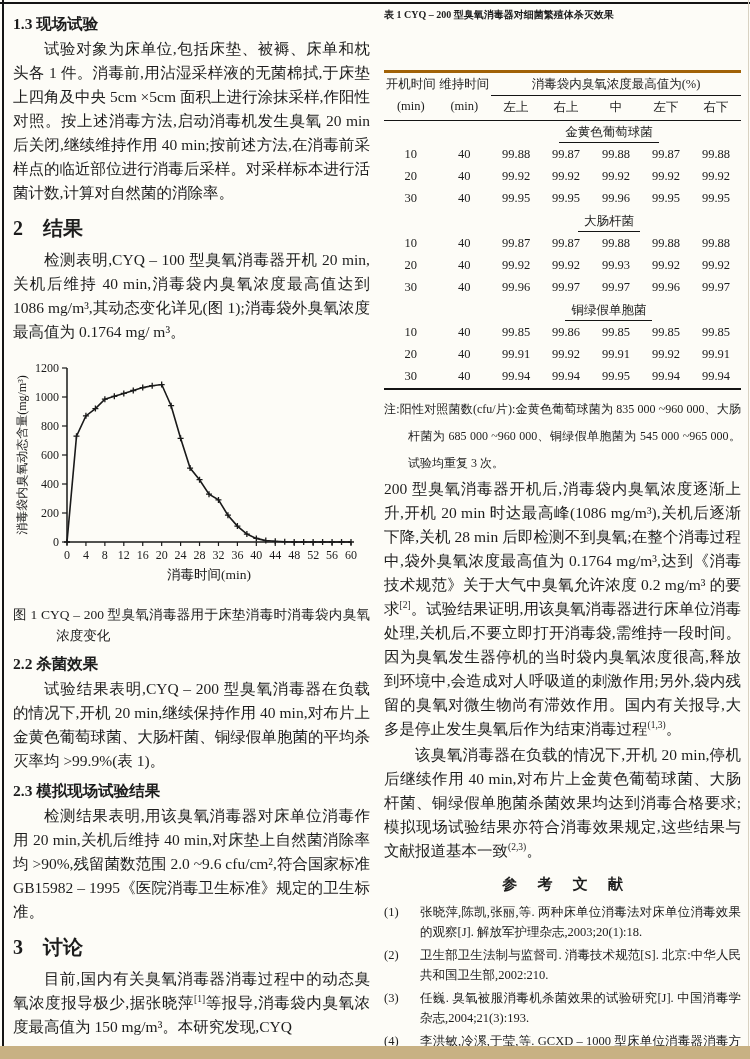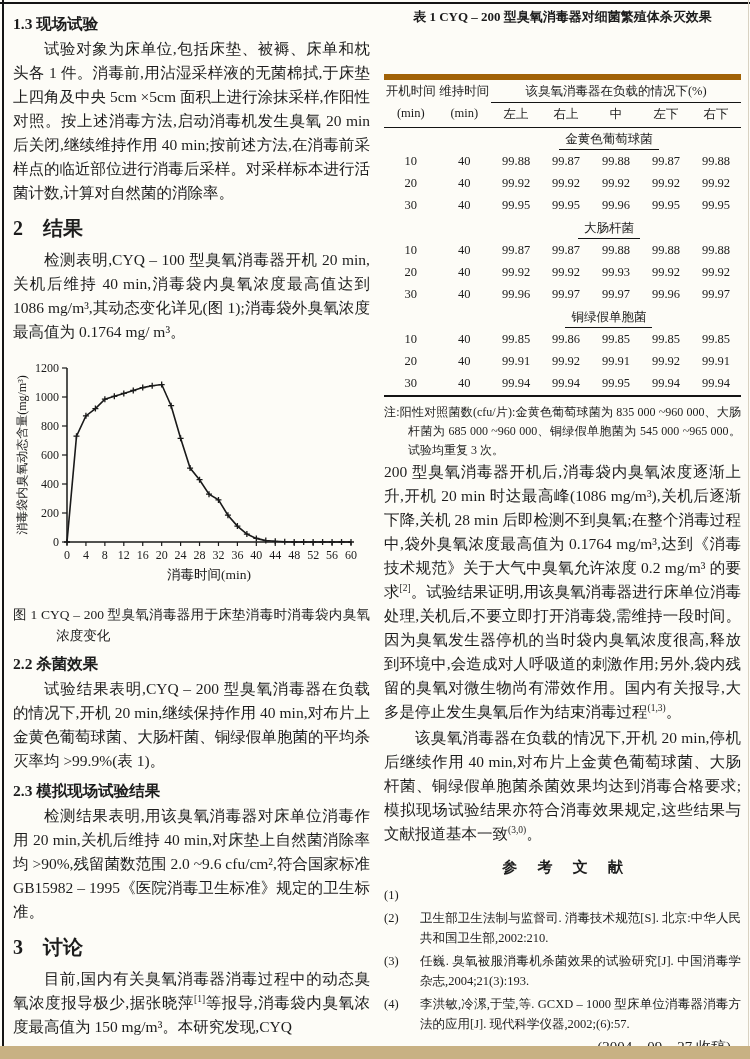--- a/index.html
+++ b/index.html
@@ -21,29 +21,29 @@
   p.body { margin:0; font-size:15.5px; line-height:24px; text-align:justify; }
   .ind { text-indent:2em; }
   h2.sec { font-size:20px; font-weight:bold; margin:10px 0 6px; }
   h3.sub { font-size:15.5px; font-weight:bold; margin:8px 0 2px; }
   sup { font-size:9.5px; line-height:0; }
 
   figure { margin:14px 0 4px 0; }
   figure svg { display:block; }
   .caption { font-size:13.5px; line-height:21px; margin-top:16px; padding-left:3.2em; text-indent:-3.2em; text-align:justify; }
 
-  .tbl-title { font-size:13px; font-weight:bold; text-align:center; margin:2px 0 7px; }
+  .tbl-title { font-size:10px; font-weight:bold; margin:2px 0 7px; }
   table.kill { width:100%; border-collapse:collapse; font-size:12.5px;
-               border-top:6px solid #a16207; border-bottom:2px solid #141414;margin-top:48px; }
+               border-top:3px solid #a16207; border-bottom:2px solid #141414;margin-top:48px; }
   table.kill th, table.kill td { padding:2.5px 0; text-align:center; font-weight:normal; line-height:17px; }
   table.kill tr.hdr2 th { border-bottom:1.5px solid #141414; padding-bottom:4px; }
   table.kill th.span-hd { border-bottom:1px solid #141414; }
   table.kill td.group { padding:3px 0 1px 26%; }
   table.kill td.group .gname { display:inline-block; border-bottom:1px solid #141414; padding:0 6px 1px; }
-  .tbl-note { font-size:12px; line-height:19px; margin-top:6px; padding-left:2em; text-indent:-2em; text-align:justify; }
+  .tbl-note { font-size:12px; line-height:27px; margin-top:6px; padding-left:2em; text-indent:-2em; text-align:justify; }
 
   .rc-para { margin-top:12px; }
   .ref-heading { text-align:center; font-weight:bold; font-size:15px; letter-spacing:0.55em; margin:12px 0 8px; text-indent:0.55em; }
   .ref-item { display:flex; font-size:12.5px; line-height:20px; margin-bottom:3px; }
   .ref-num { width:36px; flex:none; }
   .ref-text { flex:1; text-align:justify; }
   .received { text-align:right; font-size:15px; margin-top:4px; padding-right:10px; }
 </style>
 </head>
 <body>
@@ -172,21 +172,21 @@
         <col style="width:14%">
           <col style="width:14%">
           <col style="width:14%">
           <col style="width:14%">
           <col style="width:14%">
       </colgroup>
       <thead>
         <tr class="hdr1">
           <th>开机时间</th>
           <th>维持时间</th>
-          <th colspan="5" class="span-hd">该臭氧消毒器在负载的情况下(%)</th>
+          <th colspan="5" class="span-hd">消毒袋内臭氧浓度最高值为(%)</th>
         </tr>
         <tr class="hdr2">
           <th>(min)</th>
           <th>(min)</th>
           <th>左上</th>
           <th>右上</th>
           <th>中</th>
           <th>左下</th>
           <th>右下</th>
         </tr>
@@ -285,28 +285,29 @@
         </tbody>
     </table>
 
     <div class="tbl-note">注:阳性对照菌数(cfu/片):金黄色葡萄球菌为 835 000 ~960 000、大肠杆菌为 685 000 ~960 000、铜绿假单胞菌为 545 000 ~965 000。试验均重复 3 次。</div>
 
     <p class="body rc-para">
       <span>200 型臭氧消毒器开机后,消毒袋内臭氧浓度逐渐上升,开机 20 min 时达最高峰(1086 mg/m³),关机后逐渐下降,关机 28 min 后即检测不到臭氧;在整个消毒过程中,袋外臭氧浓度最高值为 0.1764 mg/m³,达到《消毒技术规范》关于大气中臭氧允许浓度 0.2 mg/m³ 的要求</span><sup>[2]</sup><span>。试验结果证明,用该臭氧消毒器进行床单位消毒处理,关机后,不要立即打开消毒袋,需维持一段时间。因为臭氧发生器停机的当时袋内臭氧浓度很高,释放到环境中,会造成对人呼吸道的刺激作用;另外,袋内残留的臭氧对微生物尚有滞效作用。国内有关报导,大多是停止发生臭氧后作为结束消毒过程</span><sup>(1,3)</sup><span>。</span>
     </p>
 
     <p class="body ind" style="margin-top:2px;">
-      <span>该臭氧消毒器在负载的情况下,开机 20 min,停机后继续作用 40 min,对布片上金黄色葡萄球菌、大肠杆菌、铜绿假单胞菌杀菌效果均达到消毒合格要求;模拟现场试验结果亦符合消毒效果规定,这些结果与文献报道基本一致</span><sup>(3,0)</sup><span>。</span>
+      <span>该臭氧消毒器在负载的情况下,开机 20 min,停机后继续作用 40 min,对布片上金黄色葡萄球菌、大肠杆菌、铜绿假单胞菌杀菌效果均达到消毒合格要求;模拟现场试验结果亦符合消毒效果规定,这些结果与文献报道基本一致</span><sup>(2,3)</sup><span>。</span>
     </p>
 
     <div class="ref-heading">参 考 文 献</div>
 
     <div>
       <div class="ref-item">
         <span class="ref-num">(1)</span>
+        <span class="ref-text">张晓萍,陈凯,张丽,等. 两种床单位消毒法对床单位消毒效果的观察[J]. 解放军护理杂志,2003;20(1):18.</span>
       </div>
       <div class="ref-item">
         <span class="ref-num">(2)</span>
         <span class="ref-text">卫生部卫生法制与监督司. 消毒技术规范[S]. 北京:中华人民共和国卫生部,2002:210.</span>
       </div>
       <div class="ref-item">
         <span class="ref-num">(3)</span>
         <span class="ref-text">任巍. 臭氧被服消毒机杀菌效果的试验研究[J]. 中国消毒学杂志,2004;21(3):193.</span>
       </div>
       <div class="ref-item">

